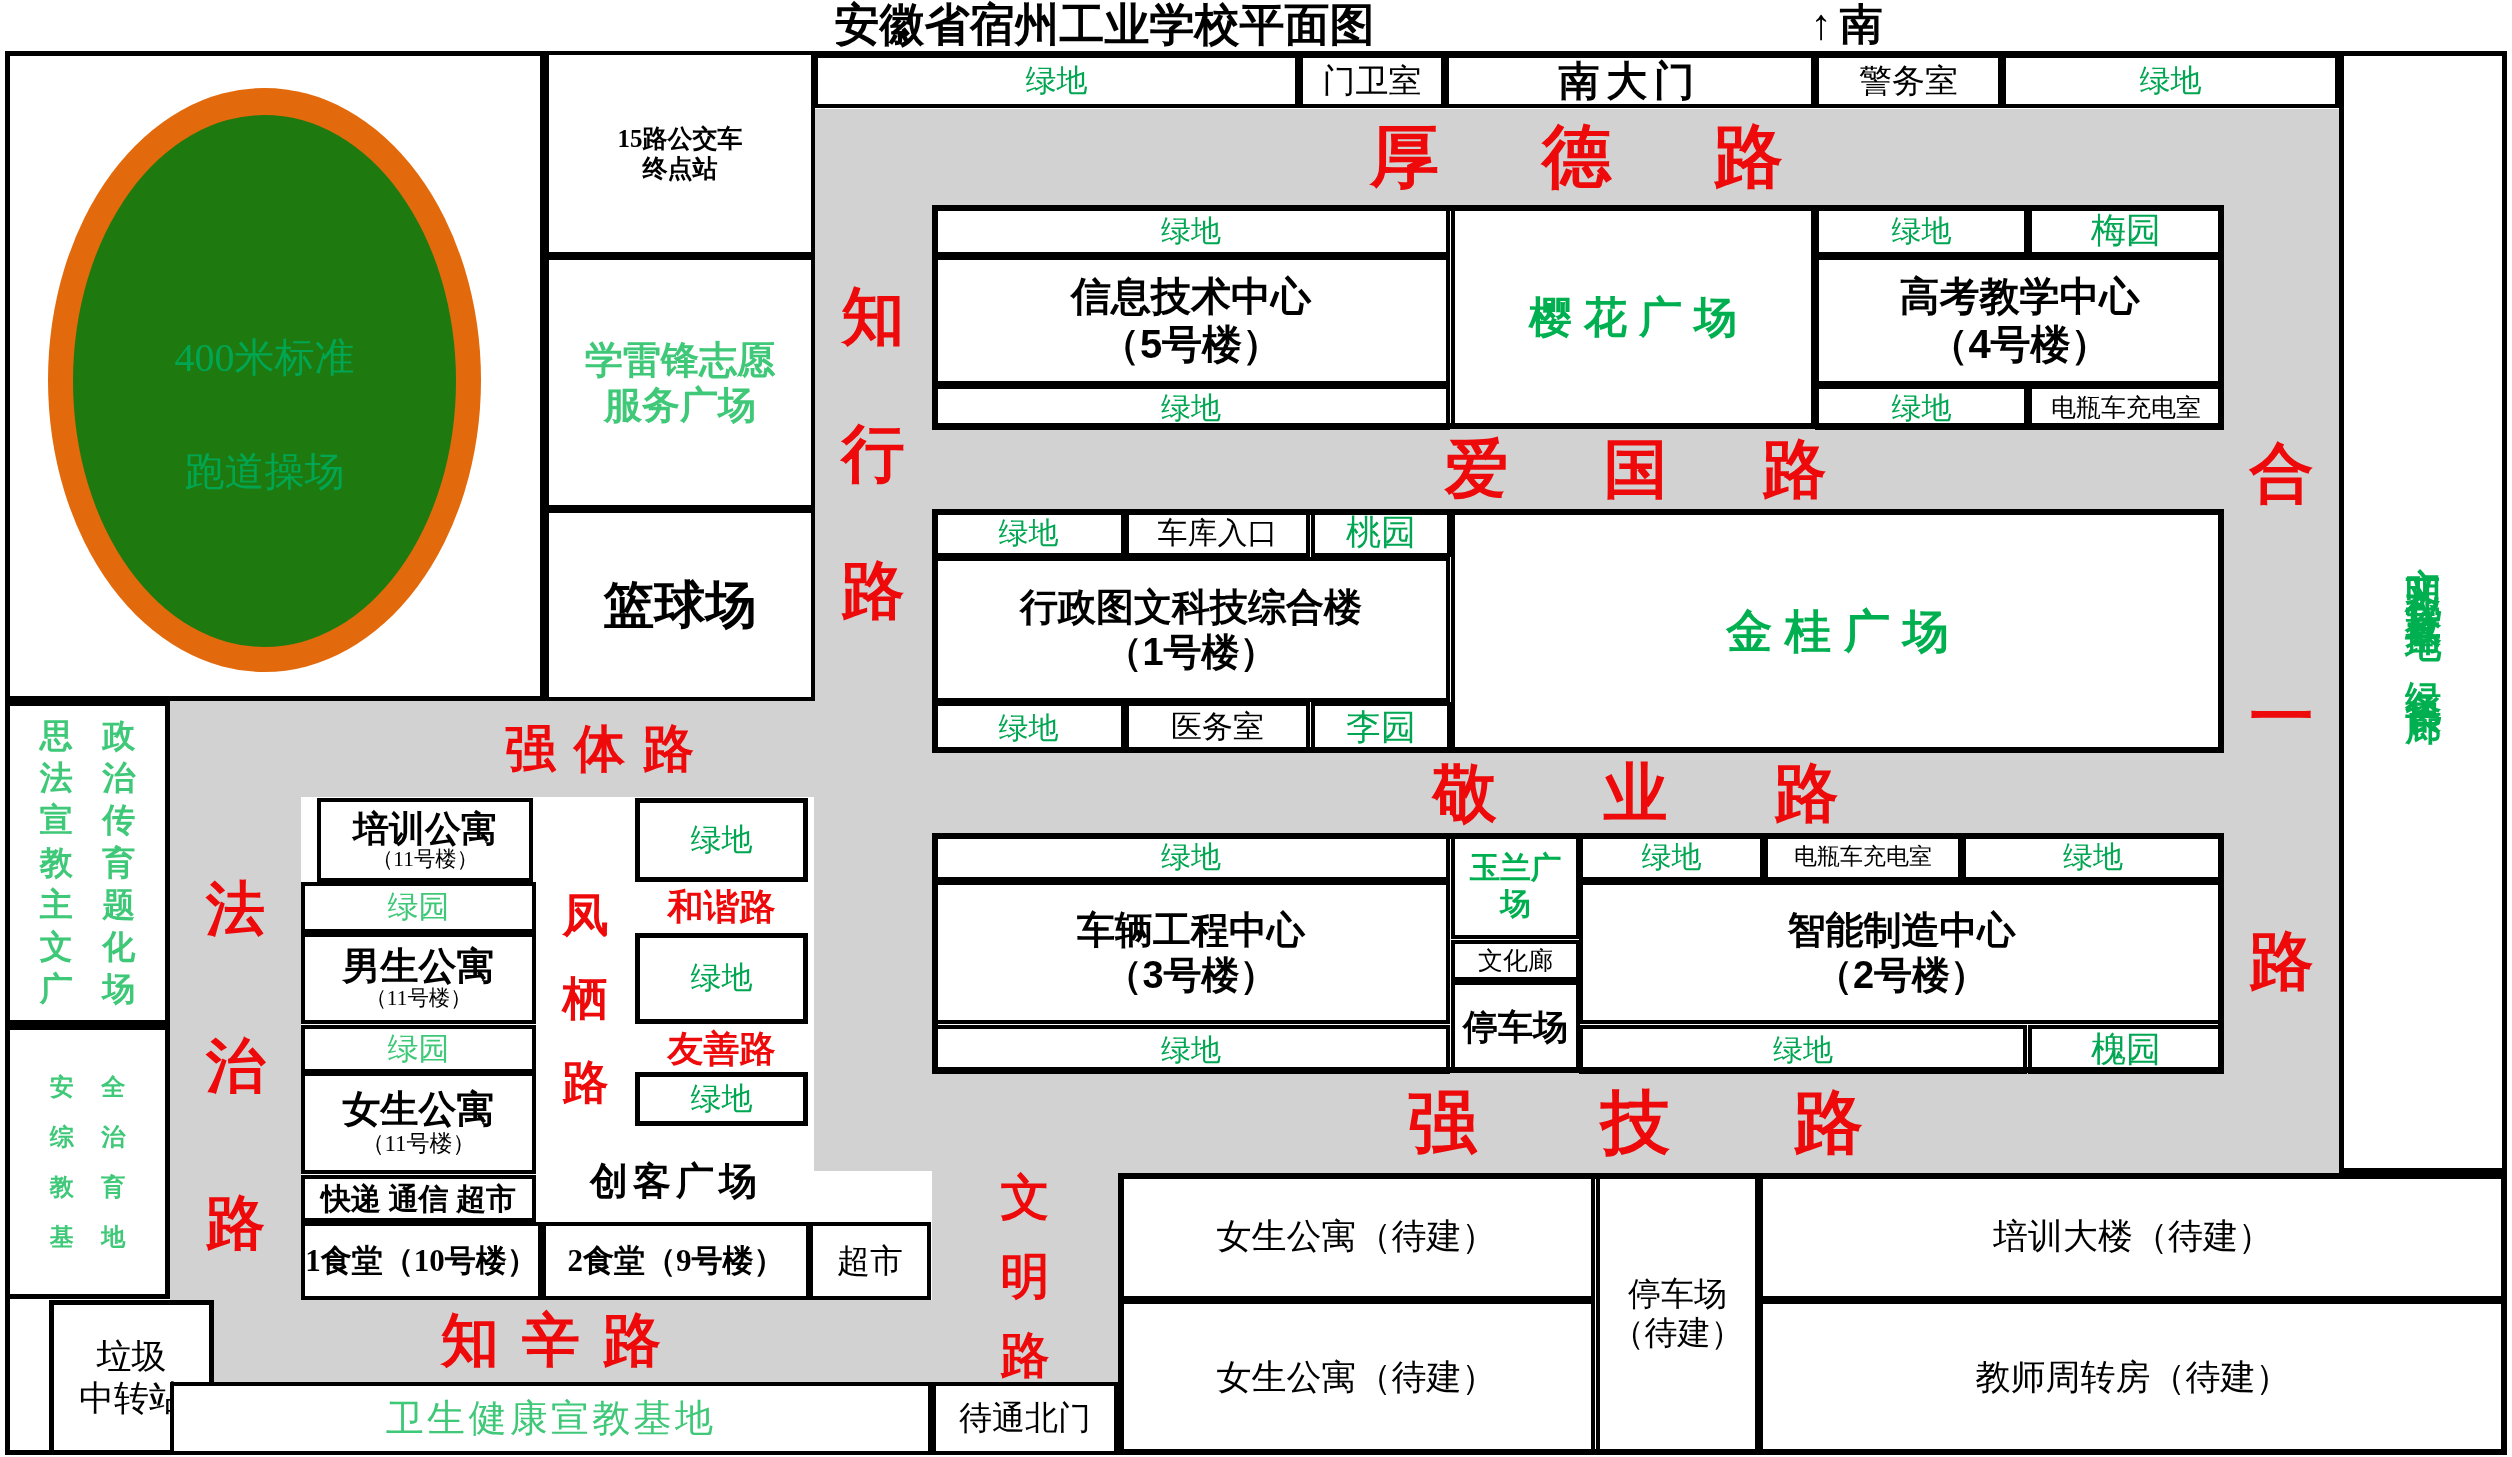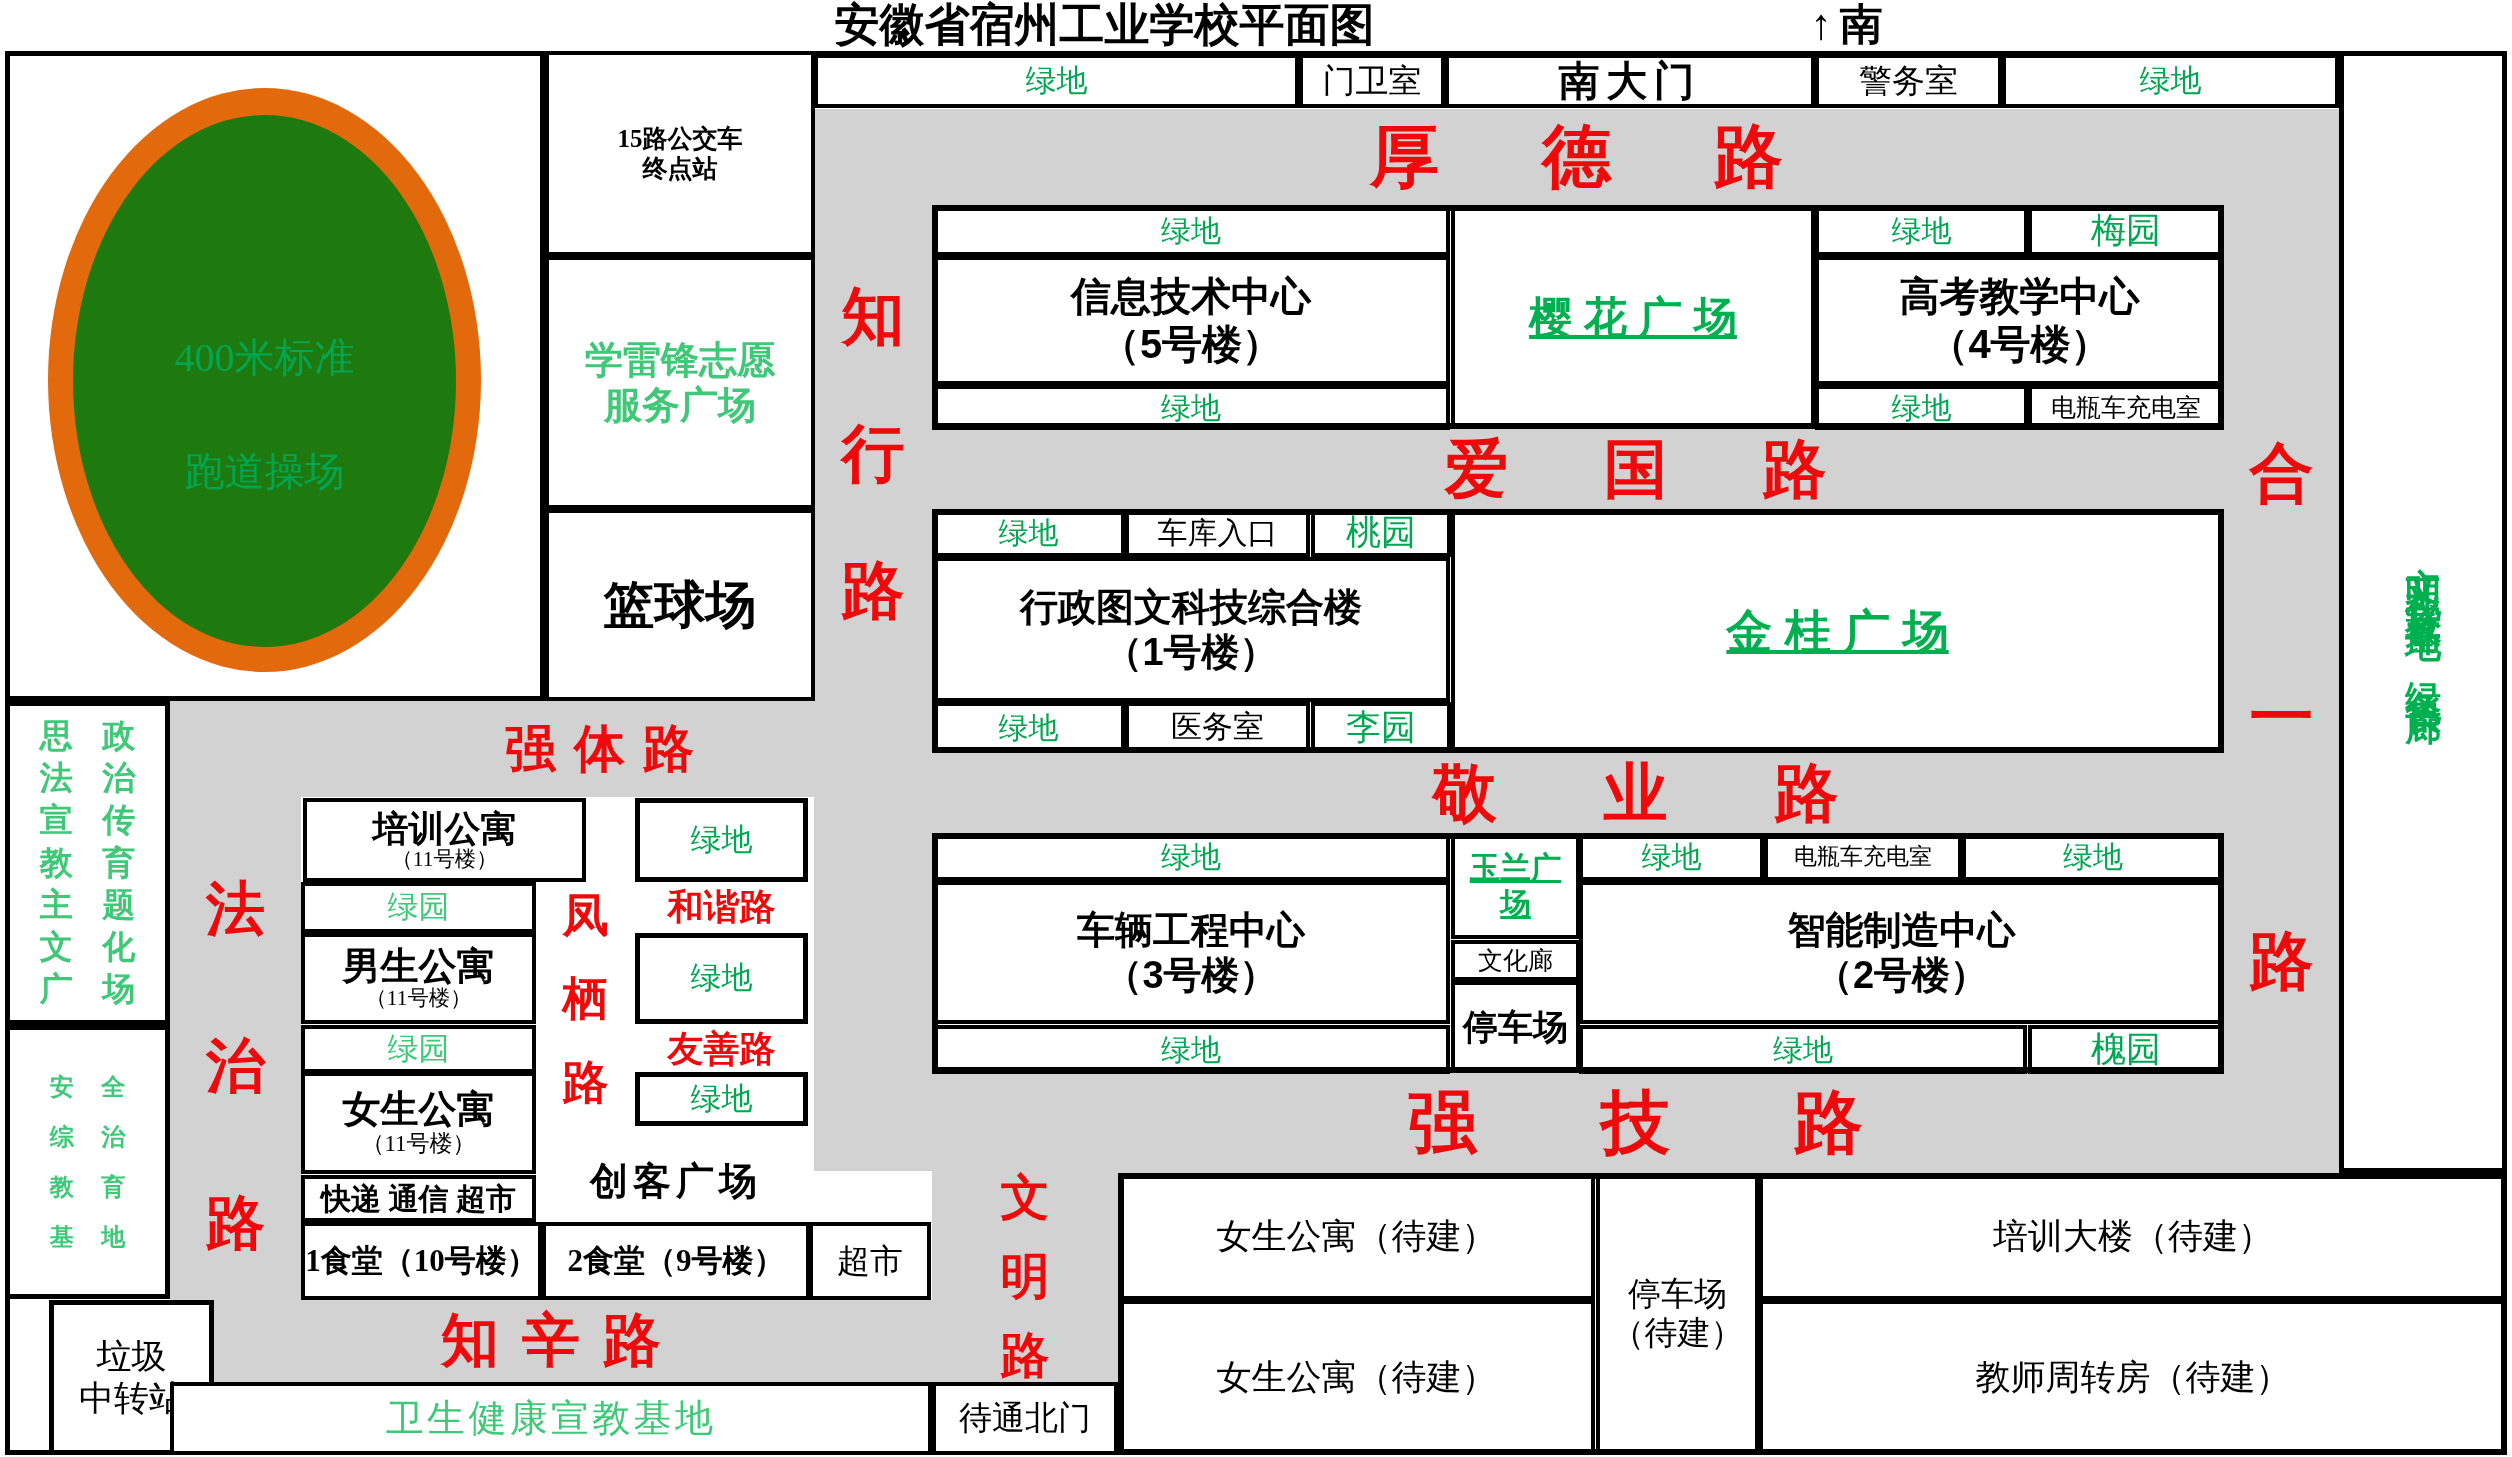--- a/index.html
+++ b/index.html
@@ -7,21 +7,21 @@
         font-family:"Liberation Serif", serif;color:#000;}
   .abs{position:absolute;box-sizing:border-box;}
   .cell{position:absolute;box-sizing:border-box;background:#fff;border:4.1px solid #000;
         display:flex;flex-direction:column;align-items:center;justify-content:center;
         text-align:center;line-height:1.18;}
   .road{position:absolute;background:#d2d2d2;}
   .outline{position:absolute;box-sizing:border-box;border:6.6px solid #000;pointer-events:none;background:transparent;}
   .red{color:#ee0a0a;font-weight:bold;}
   .green{color:#00a651;}
   .lgreen{color:#3fc878;}
-  .plaza{color:#00b050;font-weight:bold;font-family:"Liberation Sans",sans-serif;text-decoration:underline;}
+  .plaza{color:#00b050;font-weight:bold;font-family:"Liberation Sans",sans-serif;}
   .bld{font-weight:bold;font-family:"Liberation Sans",sans-serif;}
   .hlabel{position:absolute;display:flex;flex-direction:row;align-items:center;justify-content:center;}
   .vlabel{position:absolute;display:flex;flex-direction:column;align-items:center;}
   .rows{display:flex;flex-direction:column;justify-content:space-evenly;height:100%;width:100%;}
   .rowline{word-spacing:21.4px;}
   .vtext{writing-mode:vertical-rl;text-orientation:upright;letter-spacing:8.2px;}
 </style>
 </head>
 <body>
 
@@ -193,21 +193,21 @@
   <div class="cell" style="left:1764px;top:833px;width:198px;height:48px;font-size:23px;">电瓶车充电室</div>
   <div class="cell green" style="left:1962px;top:833px;width:262px;height:48px;font-size:30px;">绿地</div>
   <div class="cell bld" style="left:1579px;top:881px;width:645px;height:143px;font-size:38px;">
     <div>智能制造中心</div>
     <div>（2号楼）</div>
   </div>
   <div class="cell green" style="left:1579px;top:1025px;width:448px;height:49px;font-size:30px;">绿地</div>
   <div class="cell green" style="left:2028px;top:1025px;width:196px;height:49px;font-size:35px;">槐园</div>
   <div class="outline" style="left:932px;top:833px;width:1292px;height:240px;"></div>
 
-  <div class="cell" style="left:303px;top:798px;width:283px;height:84px;line-height:1.05;">
+  <div class="cell" style="left:317px;top:798px;width:216px;height:84px;line-height:1.05;">
     <div class="bld" style="font-size:36px;">培训公寓</div>
     <div style="font-size:21.4px;">（11号楼）</div>
   </div>
   <div class="cell lgreen" style="left:301px;top:882px;width:235px;height:51px;font-size:31px;">绿园</div>
   <div class="cell" style="left:301px;top:933px;width:235px;height:91px;line-height:1.05;align-items:center;">
     <div class="bld" style="font-size:38px;">男生公寓</div>
     <div style="font-size:21.4px;">（11号楼）</div>
   </div>
   <div class="cell lgreen" style="left:301px;top:1025px;width:235px;height:48px;font-size:31px;">绿园</div>
   <div class="cell" style="left:301px;top:1072px;width:235px;height:102px;line-height:1.1;">

